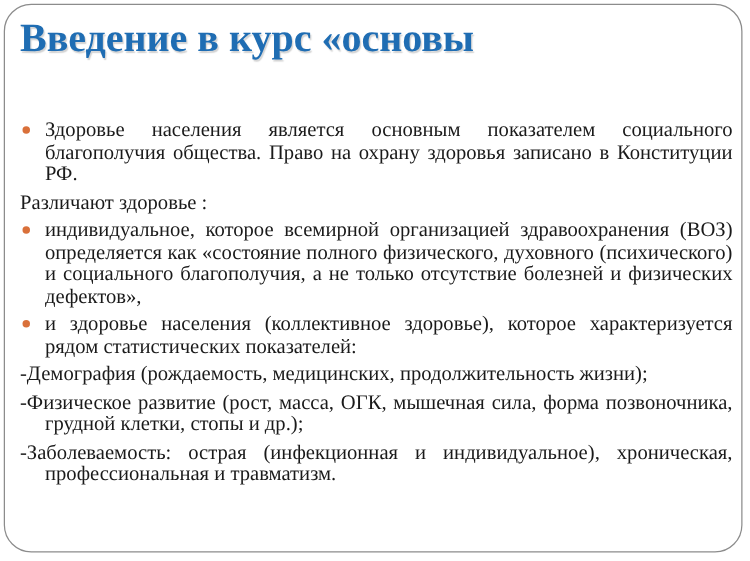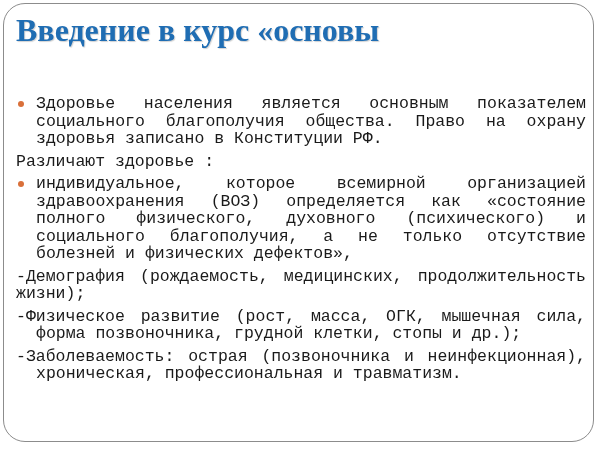--- a/index.html
+++ b/index.html
@@ -13,21 +13,21 @@
     position: absolute; left: 16px; top: 11px; width: 600px; text-align: left;
     font-family: "Liberation Serif", serif; font-weight: bold;
     color: #1f6db3; font-size: 32px; line-height: 39px;
     text-shadow: 1px 1px 1px rgba(0,0,0,0.18);
   }
   .content {
     position: absolute; left: 16px; top: 95px; width: 570px;
     font-family: "Liberation Serif", serif; color: #1a1a1a;
     font-size: 16.5px; line-height: 17.5px;
   }
-  .para { position: relative; margin: 0 0 5px 0; text-align: justify; text-align-last: left; font-family: Liberation Mono, monospace; }
+  .para { position: relative; margin: 0 0 5px 0; text-align: justify; text-align-last: left; }
   .bullet-item { padding-left: 20px; }
   .bullet {
     position: absolute; left: 2px; top: 6px; width: 6px; height: 6px;
     border-radius: 50%; background: #d9703a;
   }
   .plain { padding-left: 0; }
   .dash-item { padding-left: 0; text-indent: 0; }
   .hang { padding-left: 20px; text-indent: -20px; }
 </style>
 </head>
@@ -44,22 +44,26 @@
     <span class="bullet"></span>
     <span>Здоровье населения является основным показателем социального благополучия общества. Право на охрану здоровья записано в Конституции РФ.</span>
   </div>
   <div class="para plain">
     <span>Различают здоровье :</span>
   </div>
   <div class="para bullet-item">
     <span class="bullet"></span>
     <span>индивидуальное, которое всемирной организацией здравоохранения (ВОЗ) определяется как «состояние полного физического, духовного (психического) и социального благополучия, а не только отсутствие болезней и физических дефектов»,</span>
   </div>
+  <div class="para bullet-item">
+    <span class="bullet"></span>
+    <span>и здоровье населения (коллективное здоровье), которое характеризуется рядом статистических показателей:</span>
+  </div>
   <div class="para dash-item">
     <span>-Демография (рождаемость, медицинских, продолжительность жизни);</span>
   </div>
   <div class="para hang">
     <span>-Физическое развитие (рост, масса, ОГК, мышечная сила, форма позвоночника, грудной клетки, стопы и др.);</span>
   </div>
   <div class="para hang">
-    <span>-Заболеваемость: острая (позвоночника и неинфекционная), хроническая, профессиональная и травматизм.</span>
+    <span>-Заболеваемость: острая (инфекционная и индивидуальное), хроническая, профессиональная и травматизм.</span>
   </div>
 </div>
 
 </body></html>

